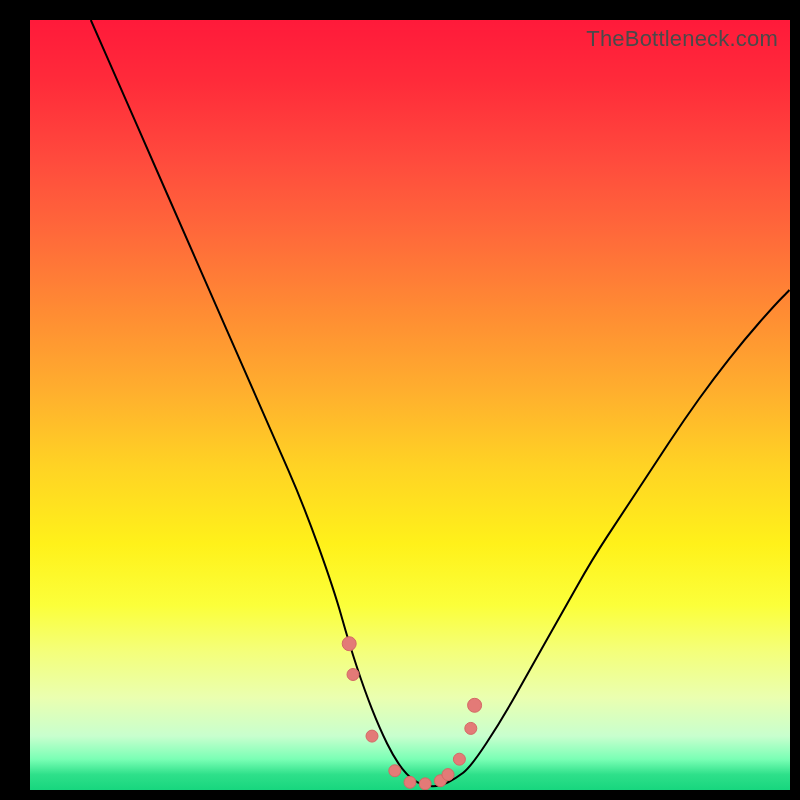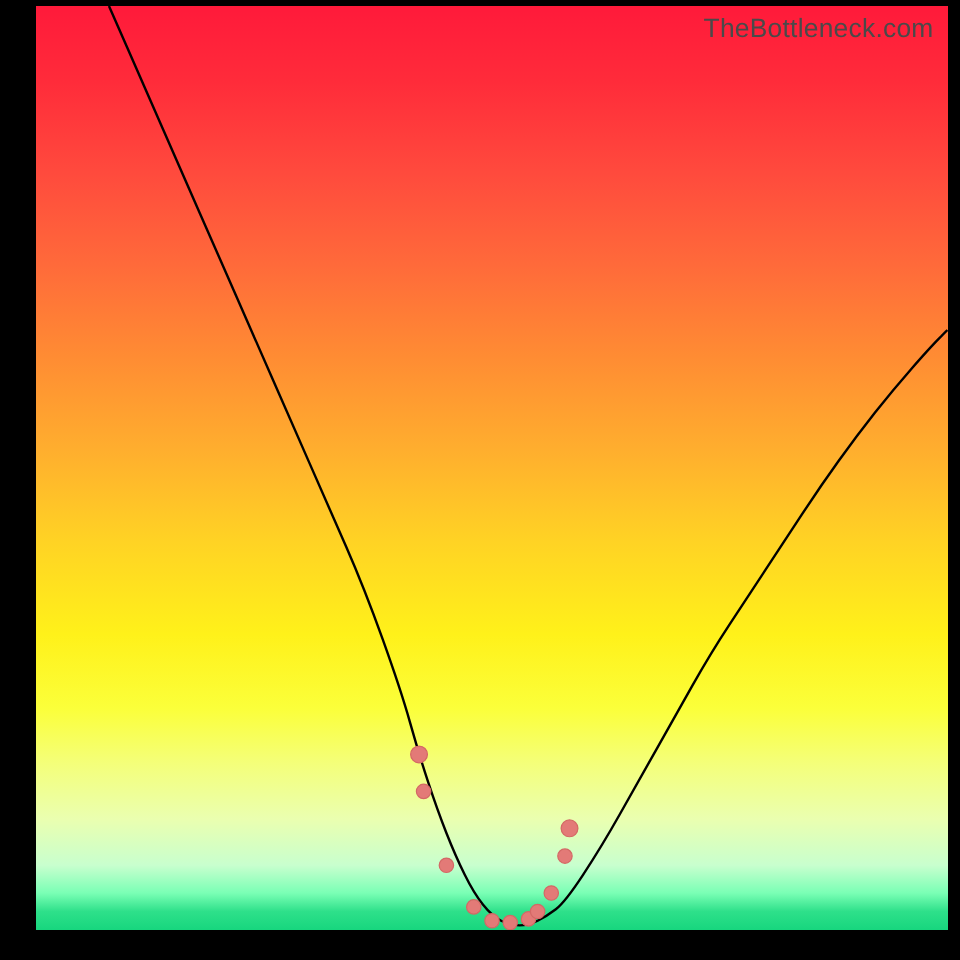--- a/index.html
+++ b/index.html
@@ -13,21 +13,21 @@
   }
   .frame {
     position: relative;
     width: 800px;
     height: 800px;
     background: #000;
   }
   .plot-area {
     position: absolute;
     left: 30px;
-    top: 5px;
+    top: 20px;
     width: 760px;
     height: 770px;
     background: linear-gradient(to bottom,
       #ff1a3a 0%,
       #ff2b3a 8%,
       #ff4a3d 18%,
       #ff6a3a 28%,
       #ff8c33 38%,
       #ffae2e 48%,
       #ffd324 58%,

